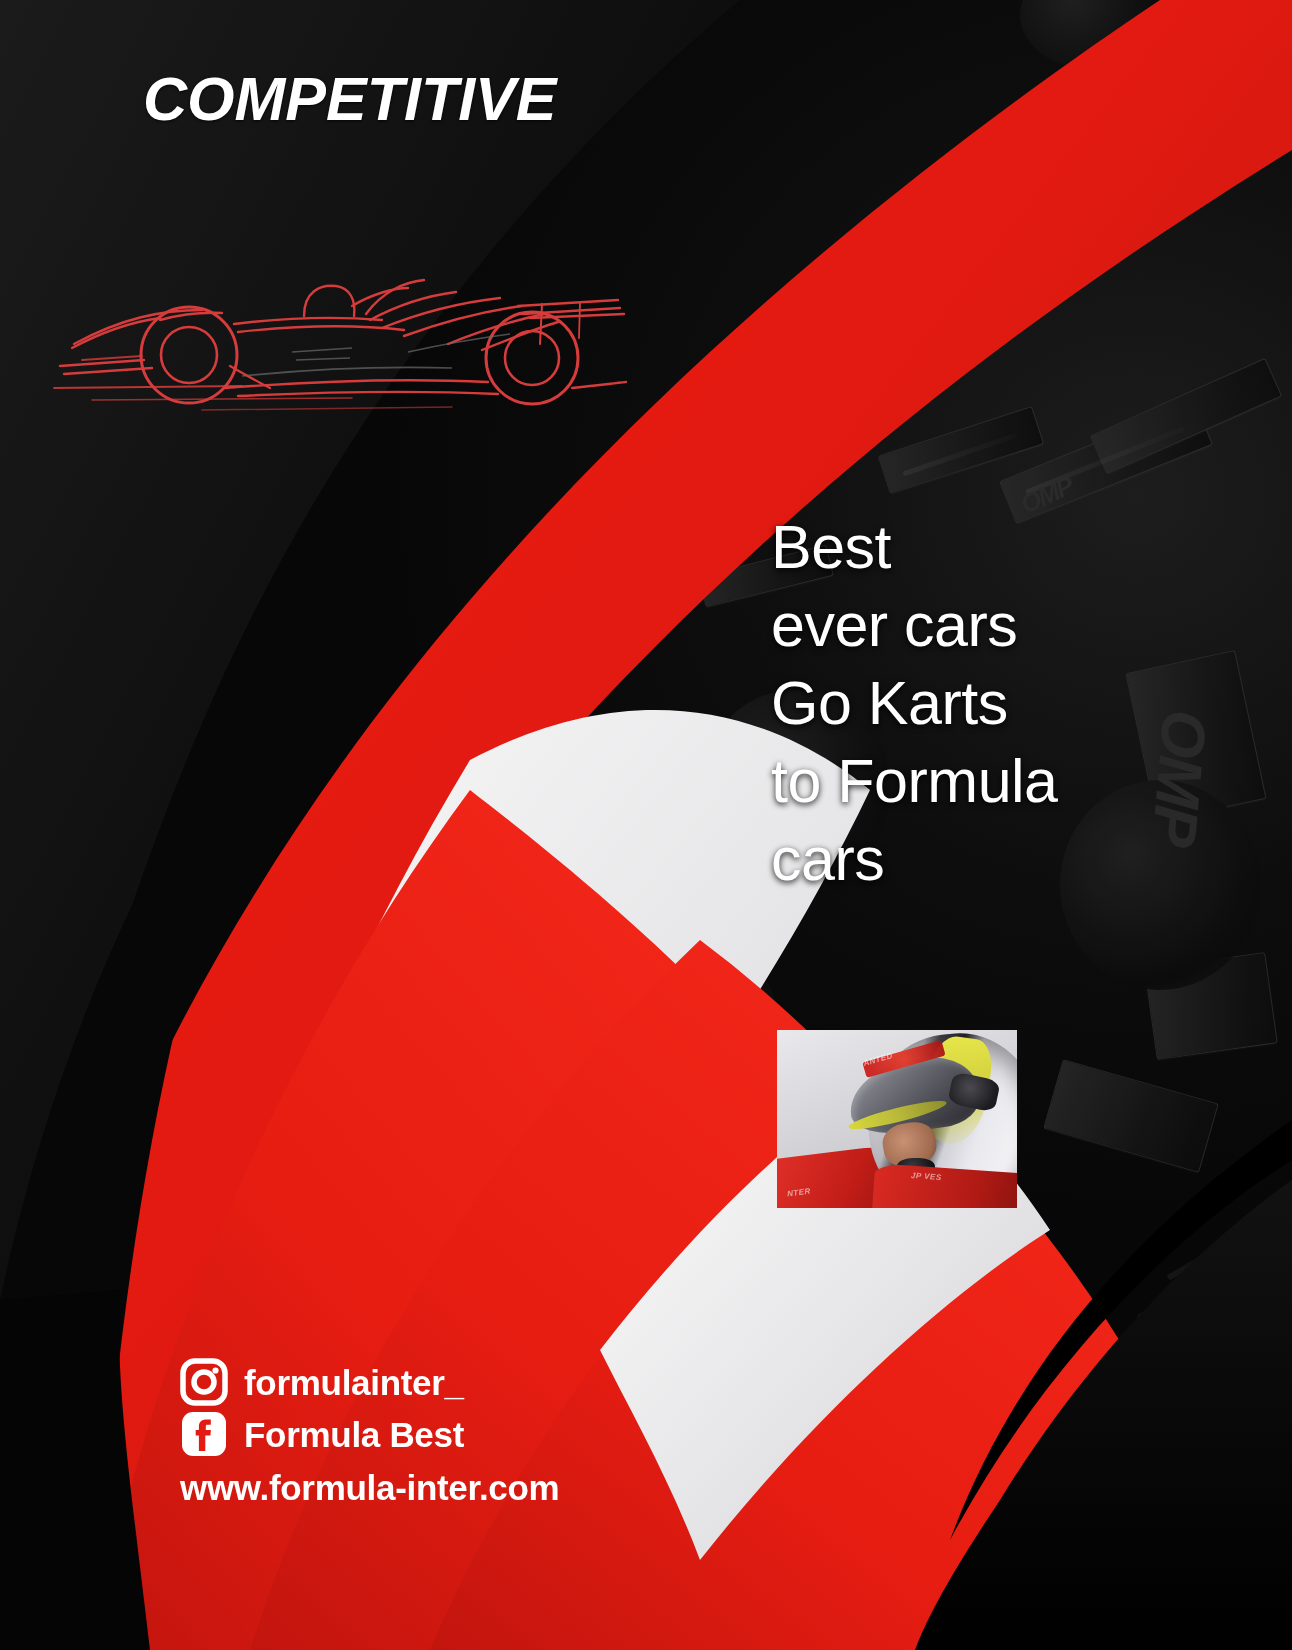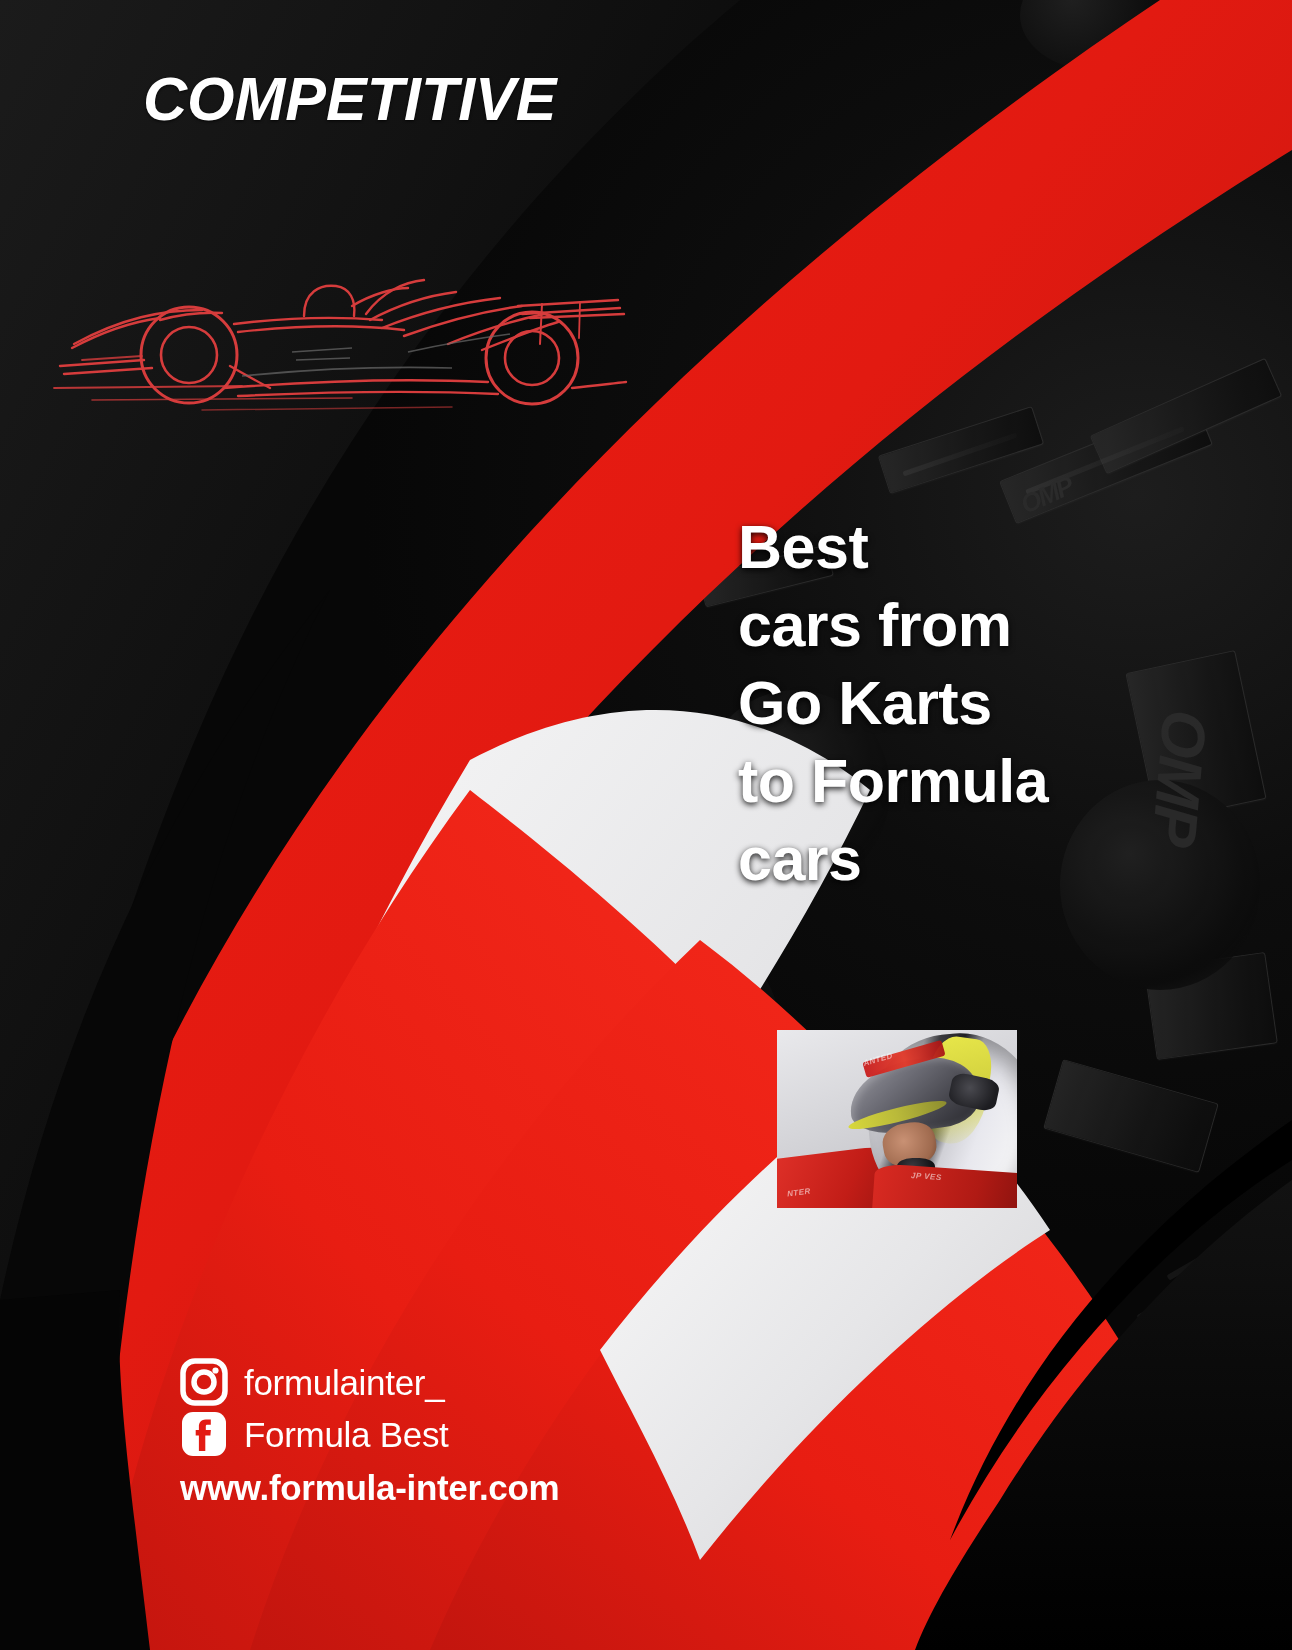--- a/index.html
+++ b/index.html
@@ -71,27 +71,27 @@
     font-size: 61px;
     line-height: 1.38;
     font-weight: bold;
     font-style: italic;
     letter-spacing: 0px;
     text-shadow: 0 1px 3px rgba(0,0,0,.8);
   }
 
   .headline {
     position: absolute;
-    left: 738px;
+    left: 771px;
     top: 508px;
     width: 345px;
     color: #ffffff;
     font-size: 61px;
     line-height: 1.28;
-    font-weight: bold;
+    font-weight: normal;
     letter-spacing: -0.5px;
     text-shadow: 0 2px 6px rgba(0,0,0,.9);
   }
 
   
   .inset-photo {
     position: absolute;
     left: 777px;
     top: 1030px;
     width: 240px;
@@ -209,21 +209,21 @@
   }
   .contact-row {
     display: flex;
     align-items: center;
     gap: 16px;
     margin-bottom: 4px;
   }
   .contact-row .label {
     color: #ffffff;
     font-size: 35px;
-    font-weight: normal;
+    font-weight: bold;
     line-height: 1;
     letter-spacing: -0.3px;
     white-space: nowrap;
   }
   .site {
     color: #ffffff;
     font-size: 35px;
     font-weight: bold;
     letter-spacing: -0.3px;
     margin-top: 10px;
@@ -420,21 +420,21 @@
       <path d="M190 128 C250 122 330 118 400 120"></path>
     </g>
   </svg>
 
   <div class="title">
     <div>COMPETITIVE</div>
   </div>
 
   <div class="headline">
     <div>Best</div>
-    <div>cars from</div>
+    <div>ever cars</div>
     <div>Go Karts</div>
     <div>to Formula</div>
     <div>cars</div>
   </div>
 
   <div class="inset-photo">
     <div class="ip-sky"></div>
     <div class="ip-bodywork"></div>
     <div class="ip-helmet"></div>
     <div class="ip-yellow-stripe"></div>

